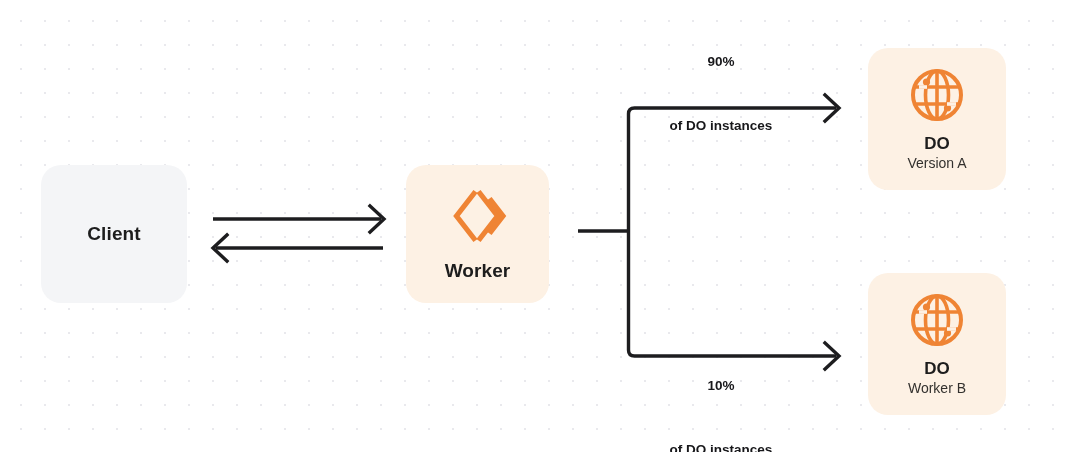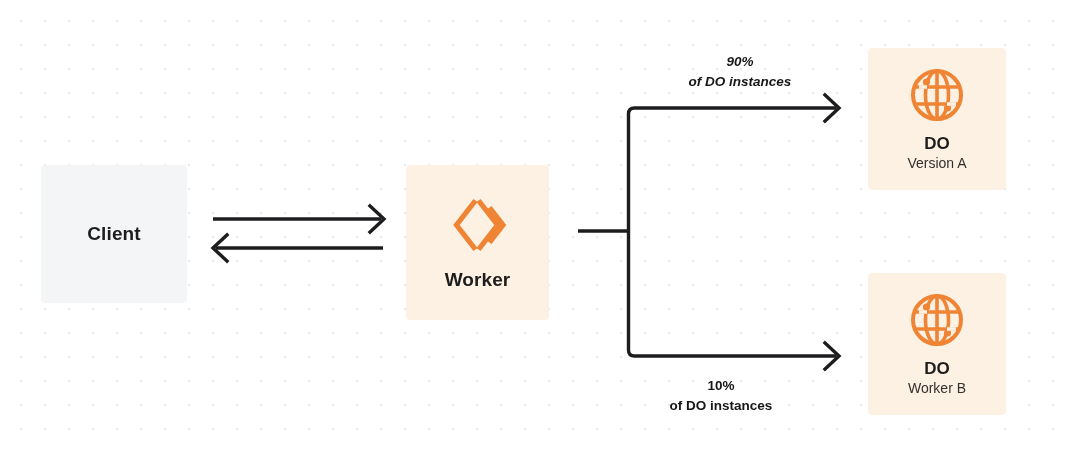--- a/index.html
+++ b/index.html
@@ -18,39 +18,39 @@
     background-color: #ffffff;
     background-image: radial-gradient(#e9e9ed 1.3px, transparent 1.4px);
     background-size: 24px 24px;
     background-position: 9px 9px;
     overflow: hidden;
   }
 
   
   .node {
     position: absolute;
-    border-radius: 4px;
+    border-radius: 20px;
     display: flex;
     flex-direction: column;
     align-items: center;
     justify-content: center;
     box-sizing: border-box;
   }
   .node.client {
     left: 41px;
     top: 165px;
     width: 146px;
     height: 138px;
     background: #f4f5f7;
   }
   .node.worker {
     left: 406px;
     top: 165px;
     width: 143px;
-    height: 155px;
+    height: 138px;
     background: #fdf1e4;
   }
   .node.do-a {
     left: 868px;
     top: 48px;
     width: 138px;
     height: 142px;
     background: #fdf1e4;
   }
   .node.do-b {
@@ -97,27 +97,26 @@
   .edge-label {
     position: absolute;
     text-align: center;
     color: #17171a;
     font-size: 13.5px;
     font-weight: bold;
     line-height: 1.45;
     white-space: nowrap;
   }
   .edge-label .pct { display: block; }
-  .edge-label .cap { display: block; }
+  .edge-label .cap { display: block; margin-top: 44px; }
 
   #label-top {
-    left: 631px;
+    left: 612px;
     top: 52px;
     width: 218px;
-    font-style: italic;
   }
   #label-bottom {
     left: 612px;
     top: 376px;
     width: 218px;
   }
 
   svg.wires {
     position: absolute;
     left: 0;

